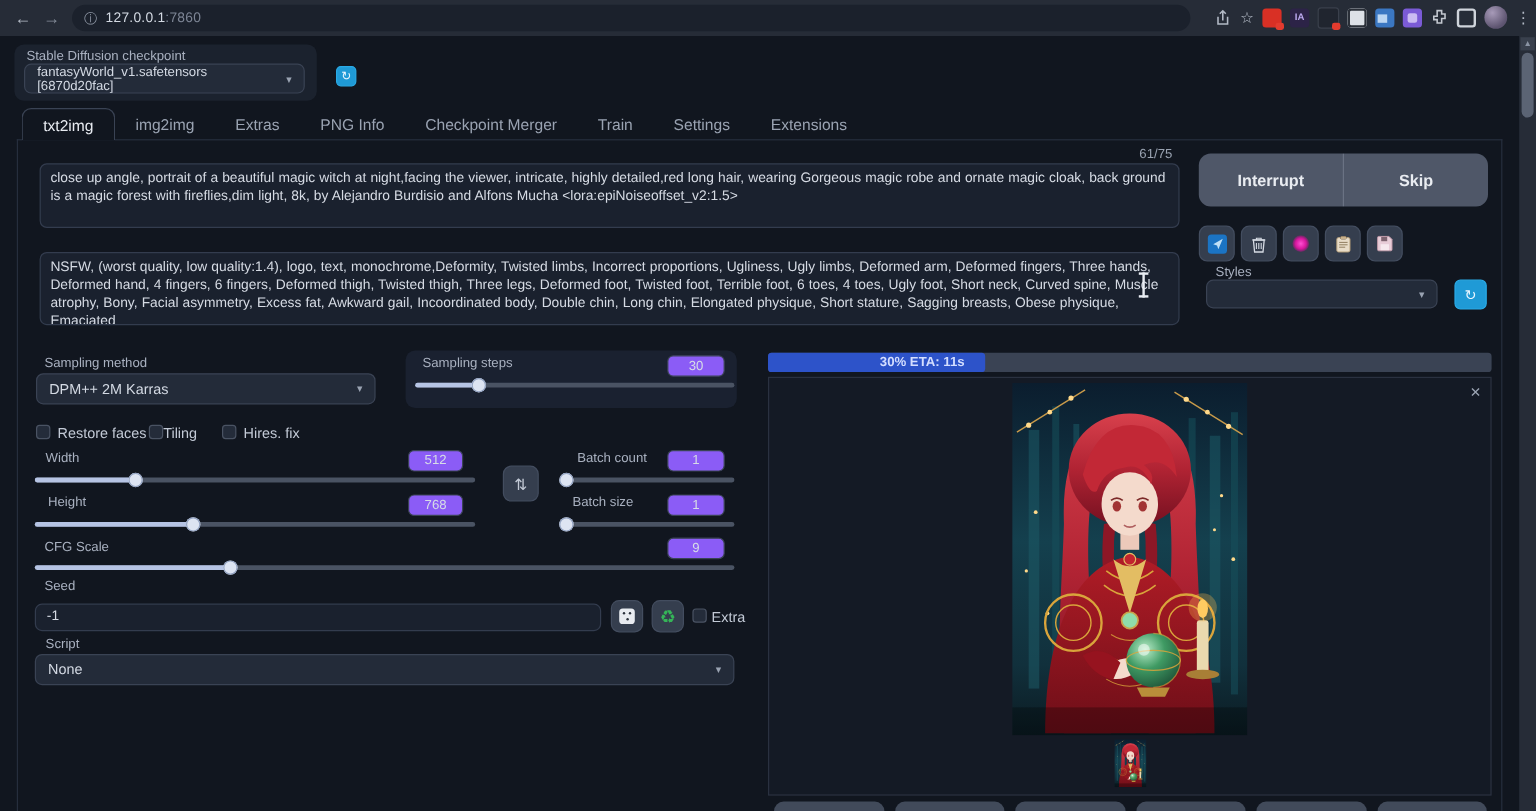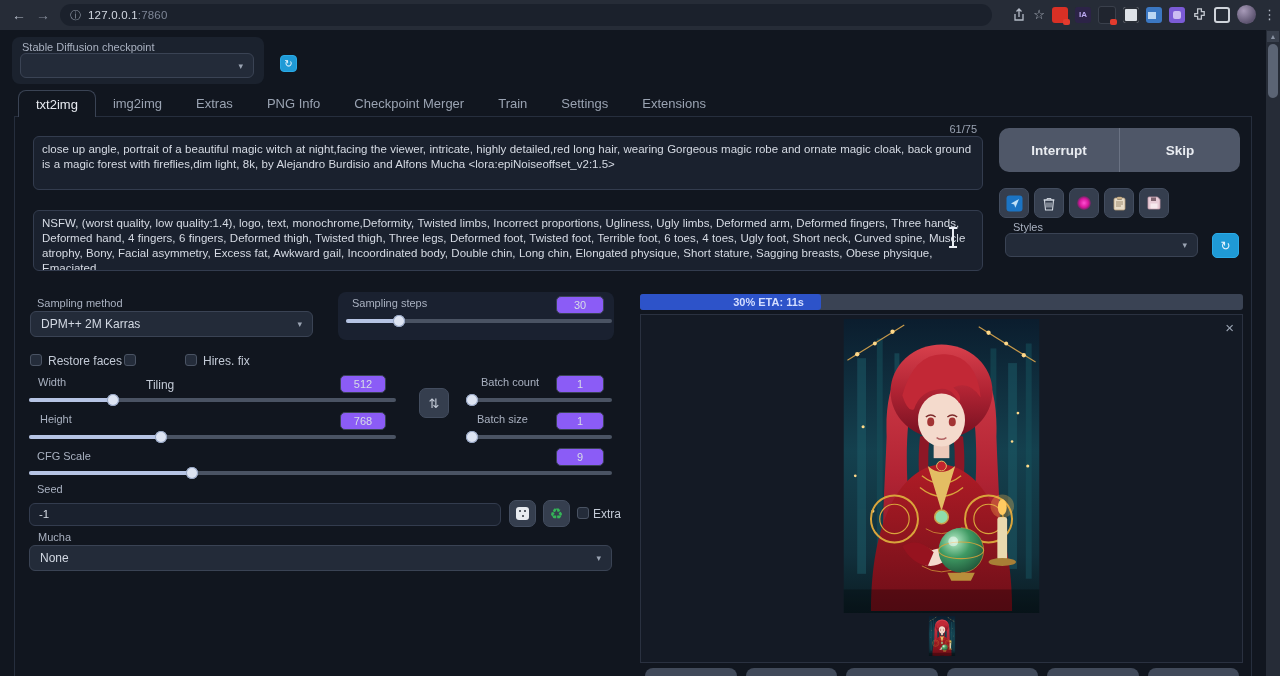--- a/index.html
+++ b/index.html
@@ -113,20 +113,21 @@
         </svg>
       <div class="ext" style="background:transparent;border:2px solid #cfd4db;border-radius:3px;width:12px;height:12px;"></div>
       <div class="avatar"></div>
       <span style="color:#b3bac6;font-size:13px;">⋮</span>
     </div>
   </div>
 
   <div style="position:absolute;left:12px;top:37px;width:252px;height:47px;background:#1b222e;border-radius:8px;"></div>
   <div class="lbl" style="left:22px;top:41px;">Stable Diffusion checkpoint</div>
   <div class="dd" style="left:20px;top:53px;width:234px;height:25px;font-size:11px;">
+    <span>fantasyWorld_v1.safetensors [6870d20fac]</span>
       <span class="caret">▾</span>
   </div>
   <div class="bluebtn" style="position:absolute;left:280px;top:55px;width:15px;height:15px;font-size:10px;">↻</div>
 
   <div class="tabs">
     <div class="tab active">txt2img</div>
     <div class="tab">img2img</div>
     <div class="tab">Extras</div>
     <div class="tab">PNG Info</div>
     <div class="tab">Checkpoint Merger</div>
@@ -151,21 +152,21 @@
   <div class="numbox" style="left:556px;top:296px;width:48px;height:18px;line-height:16px;">30</div>
   <div class="slider" style="left:346px;top:315px;width:266px;">
     <div class="track"></div>
       <div class="fill" style="width: 20%;"></div>
       <div class="thumb" style="left: 20%;"></div>
   </div>
 
   <div class="cb" style="left:30px;top:354px;"></div>
   <div class="cblbl" style="left:48px;top:354px;">Restore faces</div>
   <div class="cb" style="left:124px;top:354px;"></div>
-  <div class="cblbl" style="left:146px;top:354px;margin-top:24px;">Tiling</div>
+  <div class="cblbl" style="left:136px;top:354px;">Tiling</div>
   <div class="cb" style="left:185px;top:354px;"></div>
   <div class="cblbl" style="left:203px;top:354px;">Hires. fix</div>
 
   <div class="lbl" style="left:38px;top:376px;">Width</div>
   <div class="numbox" style="left:340px;top:375px;width:46px;height:18px;line-height:16px;">512</div>
   <div class="slider" style="left:29px;top:394px;width:367px;">
     <div class="track"></div>
       <div class="fill" style="width: 23%;"></div>
       <div class="thumb" style="left: 23%;"></div>
   </div>
@@ -212,21 +213,21 @@
       <div style="position:absolute;right:3px;top:3px;width:2px;height:2px;background:#2a303b;border-radius:50%;"></div>
       <div style="position:absolute;left:5.5px;top:8px;width:2px;height:2px;background:#2a303b;border-radius:50%;"></div>
     </div>
   </div>
   <div class="toolbtn" style="left:543px;top:500px;width:27px;height:27px;color:#35b558;font-size:15px;">
       <span>♻</span>
     </div>
   <div class="cb" style="left:577px;top:507px;"></div>
   <div class="cblbl" style="left:593px;top:507px;">Extra</div>
 
-  <div class="lbl" style="left:38px;top:531px;">Mucha</div>
+  <div class="lbl" style="left:38px;top:531px;">Script</div>
   <div class="dd" style="left:29px;top:545px;width:583px;height:26px;">
     <span>None</span>
       <span class="caret">▾</span>
   </div>
 
   <div class="interrupt-skip">
     <div>Interrupt</div>
     <div class="sep"></div>
     <div>Skip</div>
   </div>

